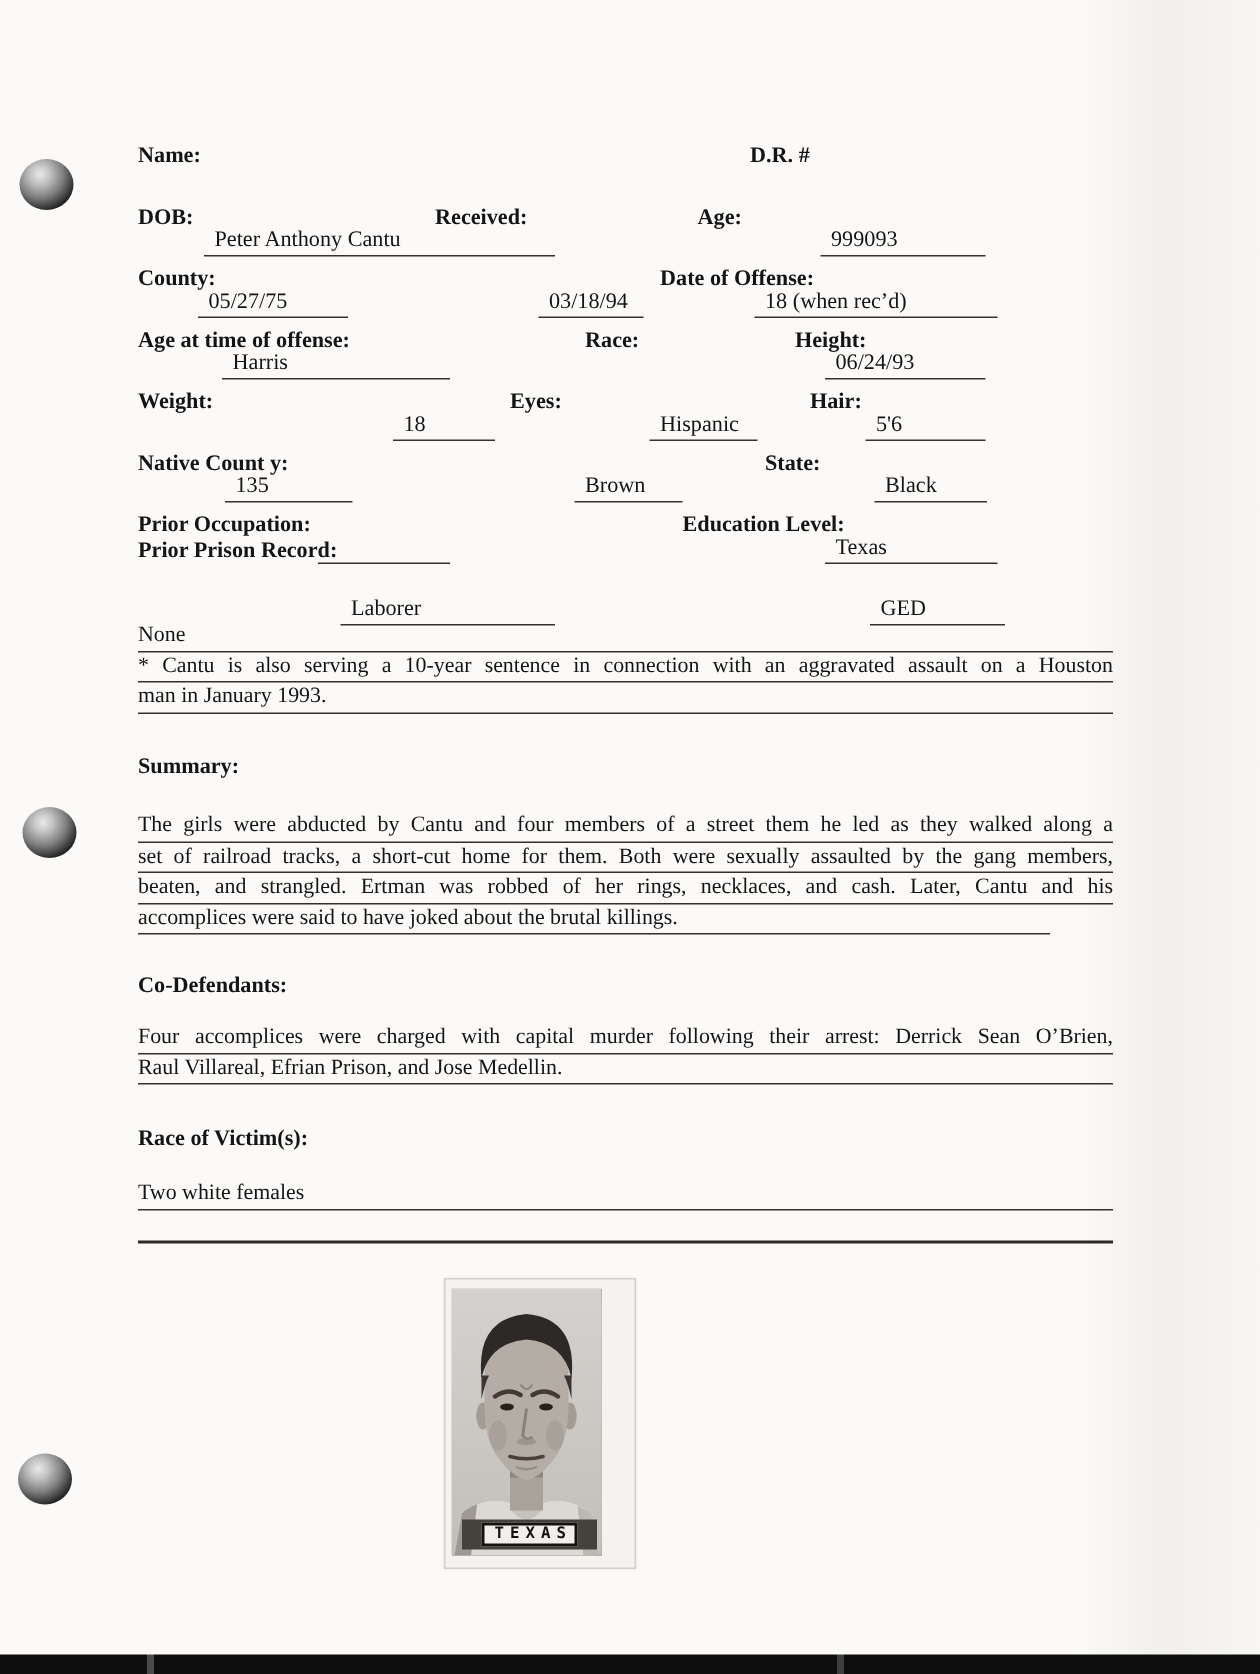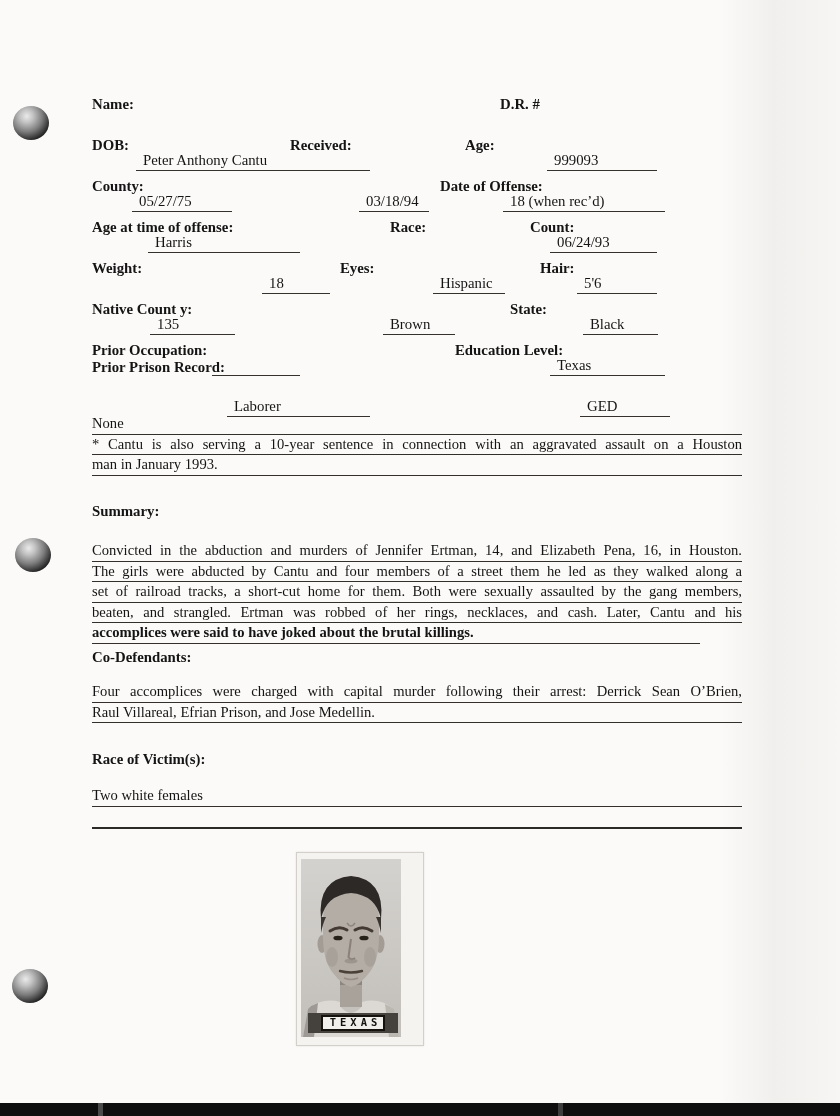--- a/index.html
+++ b/index.html
@@ -30,21 +30,21 @@
     border-bottom:1.4px solid #35322e;padding-left:7px;white-space:nowrap;margin-top:44px;
   }
   .heading{position:absolute;left:92px;font-size:14.8px;font-weight:700;white-space:nowrap;}
 
   .lines{position:absolute;left:92px;width:650px;font-size:14.6px;}
   .uline{
     height:20.5px;box-sizing:border-box;border-bottom:1.4px solid #33302c;
     line-height:19.5px;white-space:nowrap;overflow:visible;
   }
   .uline.j{white-space:normal;text-align:justify;text-align-last:justify;}
-  .uline.short{width:608px;font-weight:bold;}
+  .uline.short{width:608px;}
   .rule{position:absolute;left:92px;width:650px;height:0;border-top:2px solid #2c2a26;}
 
   .photo-frame{
     position:absolute;left:296px;top:852px;width:126px;height:192px;
     background:#f4f3ef;border:1px solid #d3d0ca;box-shadow:0 0 2px rgba(0,0,0,.10);
   }
   .photo-inner{
     position:absolute;left:4px;top:6px;width:100px;height:178px;
     background:#ccc9c4;box-shadow:inset 0 0 16px rgba(55,50,45,.40);overflow:hidden;
   }
@@ -95,21 +95,21 @@
     <span class="val" style="left:56px;width:152px">Harris</span>
     <span class="lbl" style="left:348px">Date of Offense:</span>
     <span class="val" style="left:458px;width:107px">06/24/93</span>
   </div>
 
   <div class="row" style="top:218px">
     <span class="lbl" style="left:0">Age at time of offense:</span>
     <span class="val" style="left:170px;width:68px">18</span>
     <span class="lbl" style="left:298px">Race:</span>
     <span class="val" style="left:341px;width:72px">Hispanic</span>
-    <span class="lbl" style="left:438px">Count:</span>
+    <span class="lbl" style="left:438px">Height:</span>
     <span class="val" style="left:485px;width:80px">5'6</span>
   </div>
 
   <div class="row" style="top:259px">
     <span class="lbl" style="left:0">Weight:</span>
     <span class="val" style="left:58px;width:85px">135</span>
     <span class="lbl" style="left:248px">Eyes:</span>
     <span class="val" style="left:291px;width:72px">Brown</span>
     <span class="lbl" style="left:448px">Hair:</span>
     <span class="val" style="left:491px;width:75px">Black</span>
@@ -131,21 +131,20 @@
 
   <div class="heading" style="top:359px">Prior Prison Record:</div>
   <div class="lines" style="top:414px">
     <div class="uline">None</div>
     <div class="uline j">* Cantu is also serving a 10-year sentence in connection with an aggravated assault on a Houston</div>
     <div class="uline">man in January 1993.</div>
   </div>
 
   <div class="heading" style="top:503px">Summary:</div>
   <div class="lines" style="top:541px">
-    <div class="uline j">Convicted in the abduction and murders of Jennifer Ertman, 14, and Elizabeth Pena, 16, in Houston.</div>
     <div class="uline j">The girls were abducted by Cantu and four members of a street them he led as they walked along a</div>
     <div class="uline j">set of railroad tracks, a short-cut home for them.  Both were sexually assaulted by the gang members,</div>
     <div class="uline j">beaten, and strangled.  Ertman was robbed of her rings, necklaces, and cash.  Later, Cantu and his</div>
     <div class="uline short">accomplices were said to have joked about the brutal killings.</div>
   </div>
 
   <div class="heading" style="top:649px">Co-Defendants:</div>
   <div class="lines" style="top:682px">
     <div class="uline j">Four accomplices were charged with capital murder following their arrest:  Derrick Sean O’Brien,</div>
     <div class="uline">Raul Villareal, Efrian Prison, and Jose Medellin.</div>

